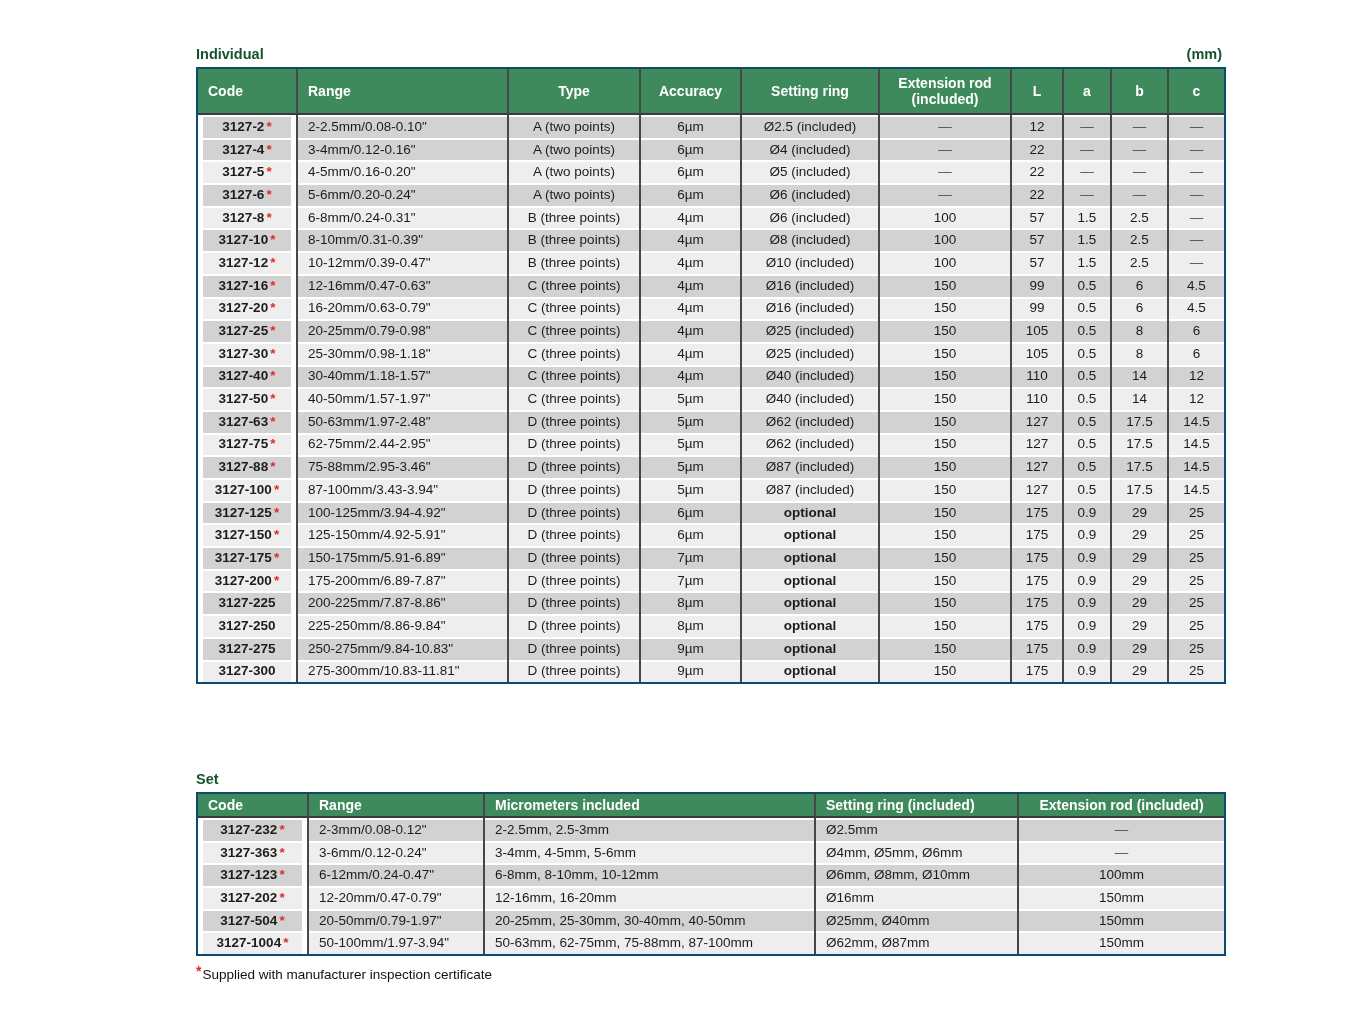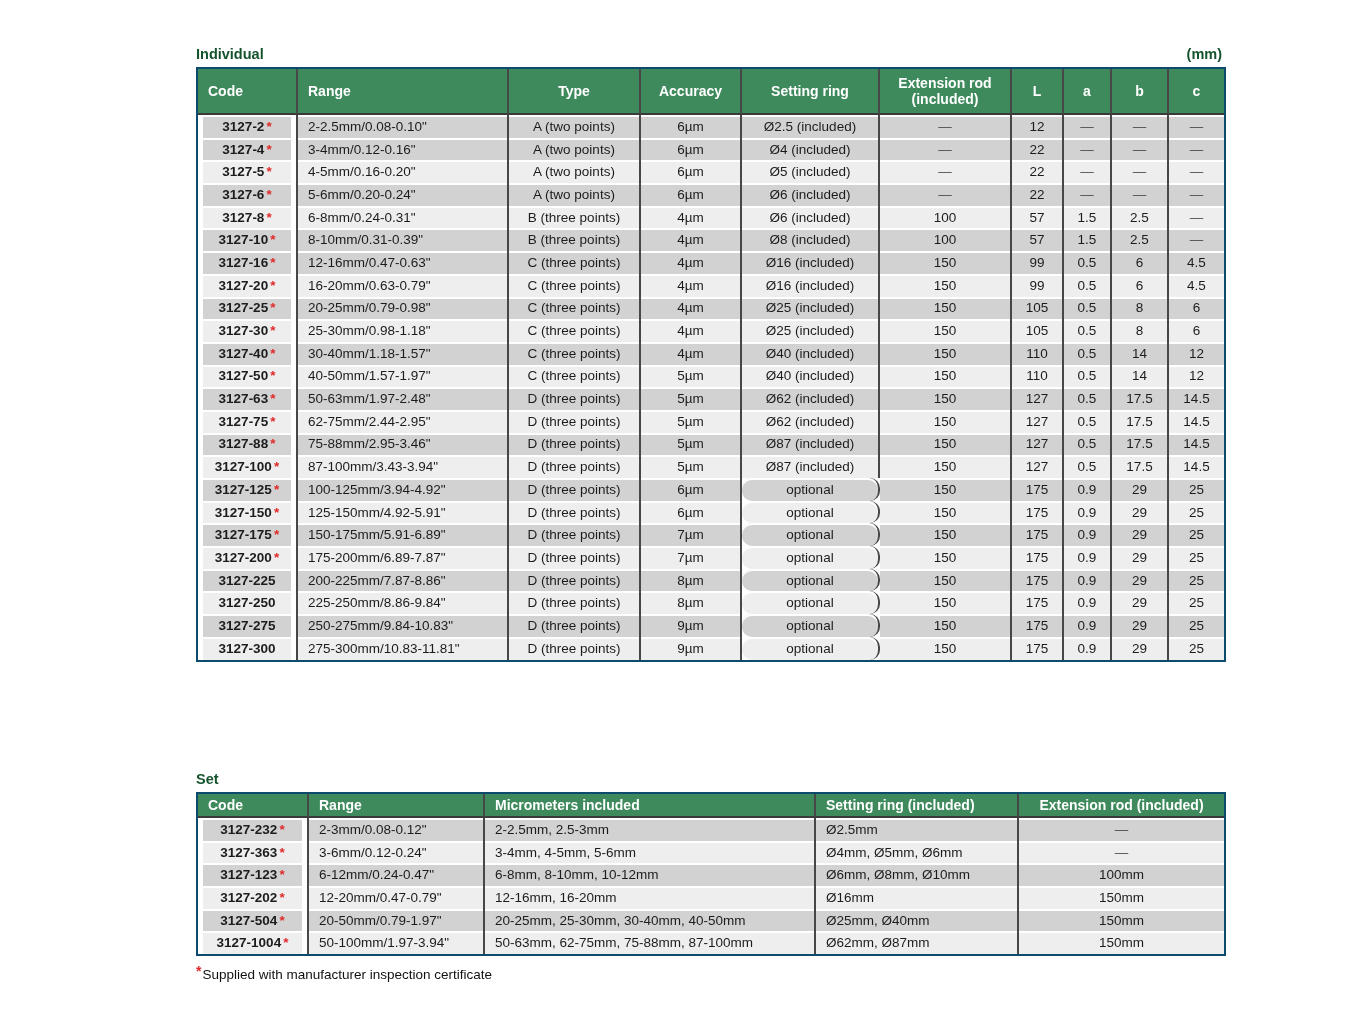--- a/index.html
+++ b/index.html
@@ -23,21 +23,21 @@
      border-right:2px solid #474747;box-shadow:inset 0 2px 0 #fff;
      white-space:nowrap;padding:0 3px;}
   tr.odd td{background:var(--gray,#d2d2d2);}
   tr.even td{background:var(--light,#eeeeee);}
   td.code{font-weight:bold;
      box-shadow:inset 0 2px 0 #fff, inset 5px 0 0 #fff, inset -5px 0 0 #fff;}
   td.left,th.left{text-align:left;padding-left:10px;}
   td .star,.foot .star{color:var(--red,#e02a2a);font-weight:bold;}
   td .star{margin-left:2px;}
   td.dash{color:#4d4d4d;}
-  td.opt{font-weight:normal;border-radius:10px;}
+  td.opt{font-weight:bold;}
   .foot{position:absolute;left:196px;top:954px;font-size:13.5px;color:#111;margin-top:12px;}
   .foot .star{position:relative;top:-3px;margin-right:1px;font-size:14px;}
 </style>
 </head>
 <body>
 
 <div class="page">
 
   <div class="section" id="sec-individual">
     <div class="sec-head">
@@ -137,20 +137,32 @@
             <td class="left">8-10mm/0.31-0.39"</td>
             <td>B (three points)</td>
             <td>4µm</td>
             <td>Ø8 (included)</td>
             <td>100</td>
             <td>57</td>
             <td>1.5</td>
             <td>2.5</td>
             <td class="dash">—</td>
           </tr>
+          <tr class="even">
+            <td class="code"><span>3127-12</span><span class="star">*</span></td>
+            <td class="left">10-12mm/0.39-0.47"</td>
+            <td>B (three points)</td>
+            <td>4µm</td>
+            <td>Ø10 (included)</td>
+            <td>100</td>
+            <td>57</td>
+            <td>1.5</td>
+            <td>2.5</td>
+            <td class="dash">—</td>
+          </tr>
           <tr class="odd">
             <td class="code"><span>3127-16</span><span class="star">*</span></td>
             <td class="left">12-16mm/0.47-0.63"</td>
             <td>C (three points)</td>
             <td>4µm</td>
             <td>Ø16 (included)</td>
             <td>150</td>
             <td>99</td>
             <td>0.5</td>
             <td>6</td>

